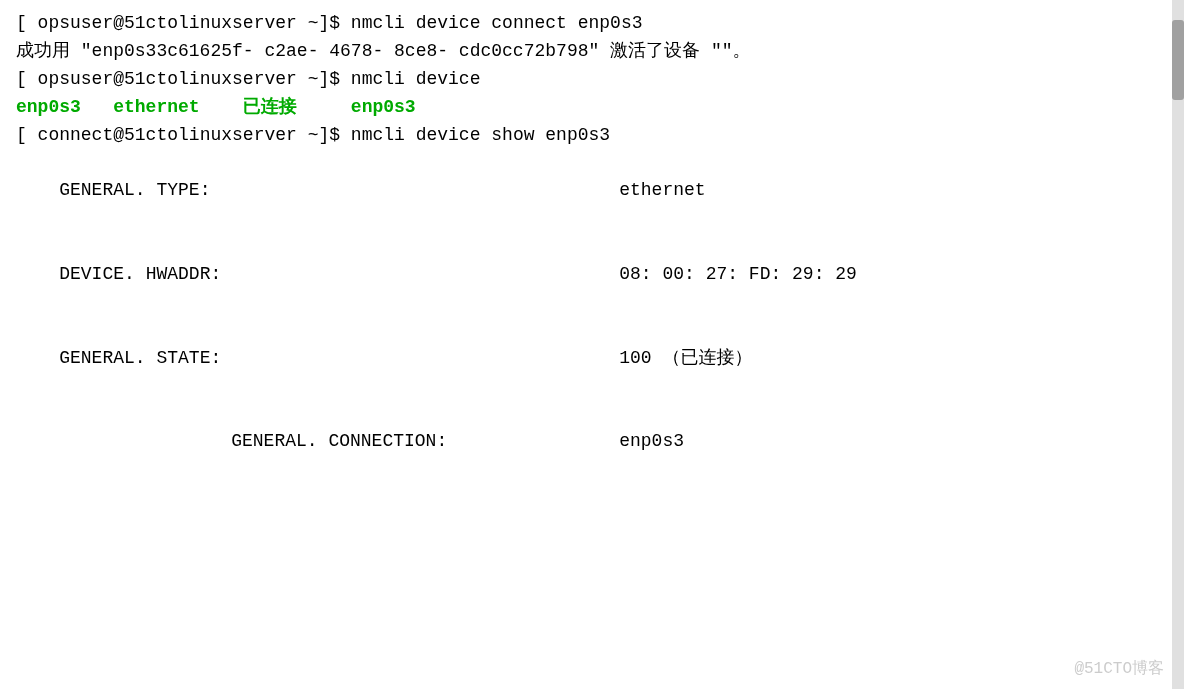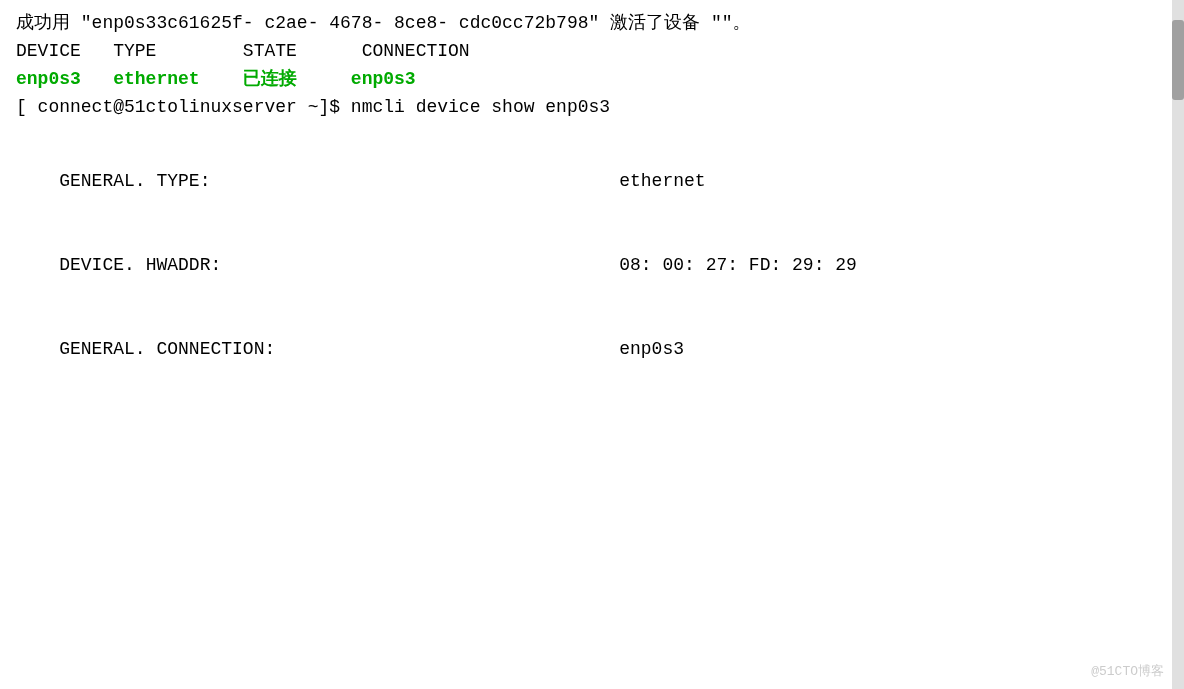--- a/index.html
+++ b/index.html
@@ -60,41 +60,45 @@
       height: 80px;
       background: #a0a0a0;
       border-radius: 3px;
     }
 
     .watermark {
       position: absolute;
       bottom: 6px;
       right: 20px;
       color: #cccccc;
-      font-size: 13px;
+      font-size: 16px;
     }
   </style>
 </head>
 <body>
 
 <div class="terminal">
 
+  <span class="line black">[ opsuser@51ctolinuxserver ~]$ nmcli device connect enp0s3</span>
   <span class="line black">成功用 "enp0s33c61625f- c2ae- 4678- 8ce8- cdc0cc72b798" 激活了设备 ""。</span>
-  <span class="line black">DEVICE   TYPE        STATE      CONNECTION</span>
+  <span class="line black">[ opsuser@51ctolinuxserver ~]$ nmcli device</span>
   <span class="line green">enp0s3   ethernet    已连接     enp0s3</span>
   <span class="line black">[ connect@51ctolinuxserver ~]$ nmcli device show enp0s3</span>
 
   <div class="line black">
-    <span style="display:inline-block; width:560px;margin-top:19px;">GENERAL. TYPE:</span><span>ethernet</span>
+    <span style="display:inline-block; width:560px;">GENERAL. TYPE:</span><span>ethernet</span>
   </div>
   <div class="line black">
     <span style="display:inline-block; width:560px;">DEVICE. HWADDR:</span><span>08: 00: 27: FD: 29: 29</span>
   </div>
   <div class="line black">
-    <span style="display:inline-block; width:560px;">GENERAL. CONNECTION:</span><span>enp0s3</span>
+    <span style="display:inline-block; width:560px;">GENERAL. STATE:</span><span>100 （已连接）</span>
+  </div>
+  <div class="line black">
+    <span style="display:inline-block; width:560px;text-align:center;">GENERAL. CONNECTION:</span><span>enp0s3</span>
   </div>
 
   <div class="scrollbar">
     <div class="scrollbar-thumb"></div>
   </div>
 
   <div class="watermark">@51CTO博客</div>
 </div>
 
 </body></html>

